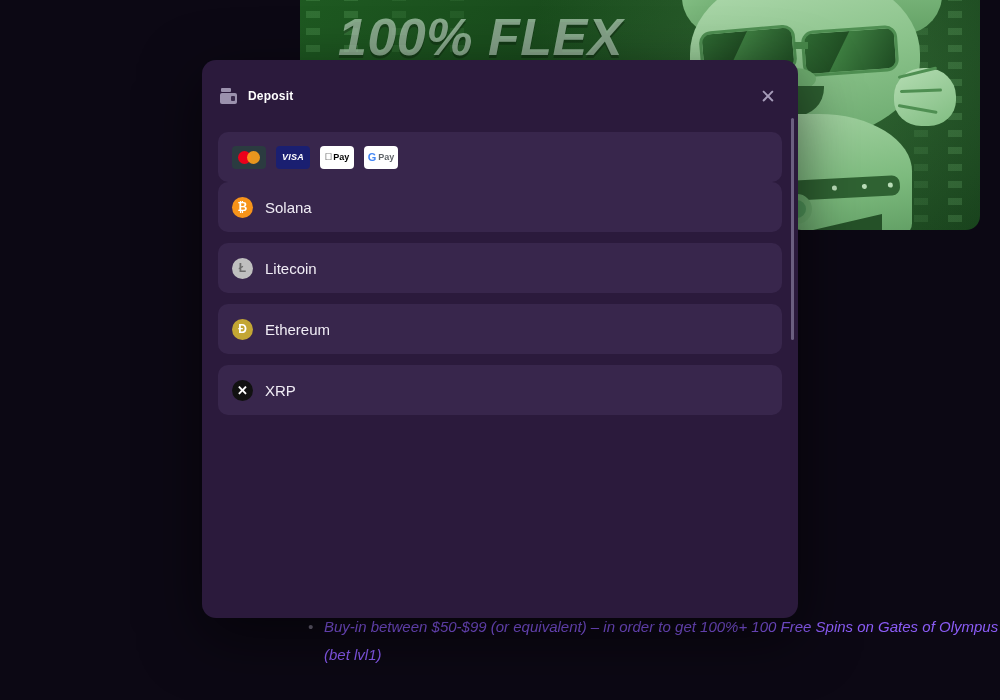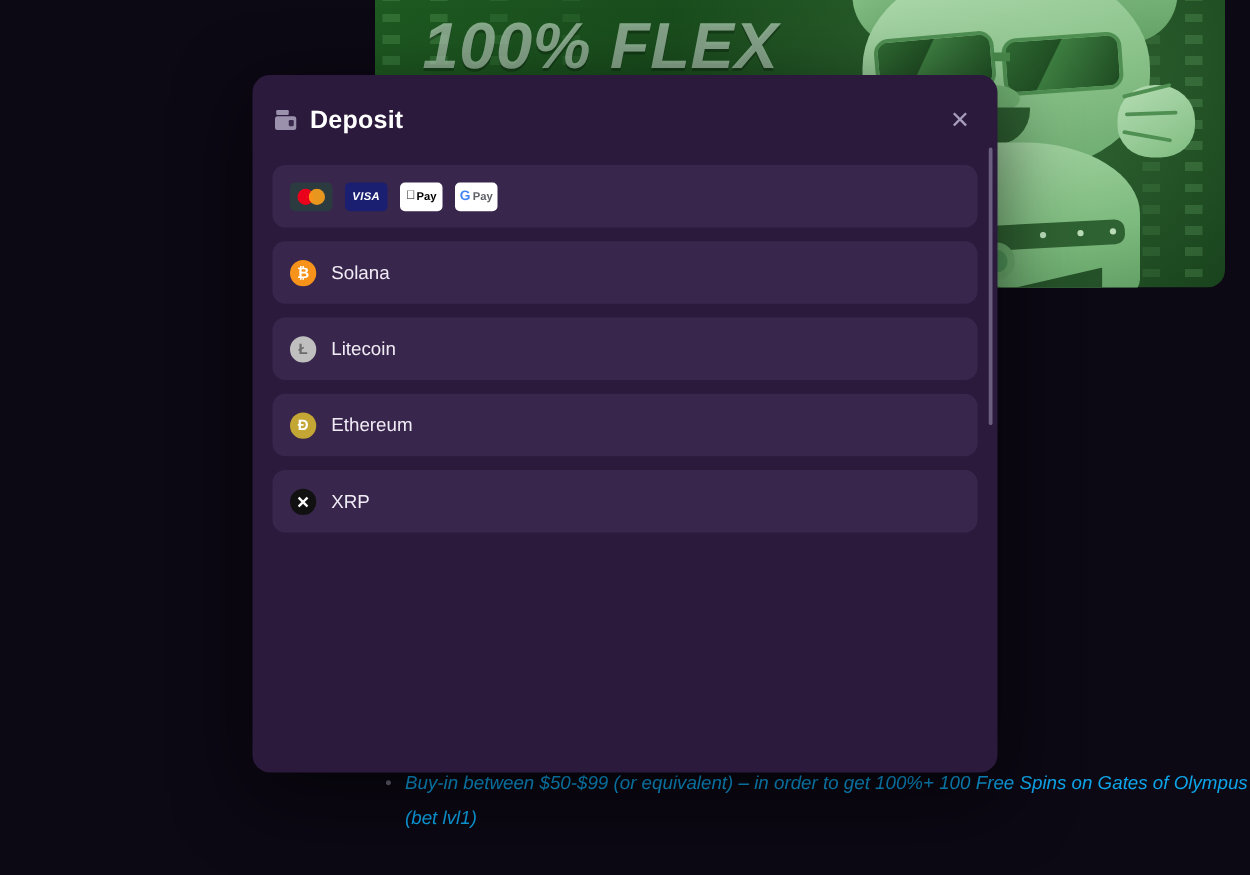--- a/index.html
+++ b/index.html
@@ -101,21 +101,21 @@
   .m-whisk { position: absolute; height: 3px; background: #4f8f52; border-radius: 2px; transform-origin: left center; }
 
   
   .bg-text { position: absolute; left: 300px; top: 360px; width: 680px; }
   .bg-line {
     color: #6f6a7d; font-size: 15px; line-height: 28px;
   }
   .bg-bullets { position: absolute; left: 300px; top: 585px; width: 700px; }
   .bg-bullet {
     position: relative; padding-left: 24px;
-    color: #0ea5e9; font-size: 15px; line-height: 28px;
+    color: #8b5cf6; font-size: 15px; line-height: 28px;
   }
   .bg-bullet::before {
     content: "•"; position: absolute; left: 8px; top: 0; color: #6f6a7d;
   }
 
   
   .modal {
     position: absolute;
     left: 202px; top: 60px;
     width: 596px; height: 558px;
@@ -140,21 +140,21 @@
   }
   .wallet-icon .body {
     position: absolute; left: 0; top: 5px; width: 17px; height: 11px;
     background: #9b91ad; border-radius: 2px;
   }
   .wallet-icon .clasp {
     position: absolute; right: 2px; top: 8px; width: 4px; height: 5px;
     background: #3a2a4c; border-radius: 1px;
   }
   .modal-title {
-    color: #ffffff; font-size: 20px; font-weight: 700; letter-spacing: 0.2px;
+    color: #ffffff; font-size: 12px; font-weight: 700; letter-spacing: 0.2px;
   }
   .close-btn {
     position: absolute; right: 16px; top: 50%;
     transform: translateY(-50%);
     width: 28px; height: 28px;
     display: flex; align-items: center; justify-content: center;
     color: #a79dba; font-size: 19px; font-weight: 400;
     cursor: pointer; background: none; border: none;
     font-family: "Liberation Sans", sans-serif;
   }
@@ -166,21 +166,20 @@
     overflow: hidden;
   }
 
   .pay-row {
     background: #38264c;
     border-radius: 10px;
     height: 50px;
     display: flex; align-items: center;
     padding: 0 14px;
     gap: 10px;
-    margin-bottom: 11px;
   }
   .pay-chip {
     width: 34px; height: 23px; border-radius: 4px;
     display: flex; align-items: center; justify-content: center;
     overflow: hidden;
   }
   .chip-mc { background: #2b3b40; }
   .chip-visa { background: #1a1f71; }
   .chip-apple { background: #ffffff; }
   .chip-gpay { background: #ffffff; }

